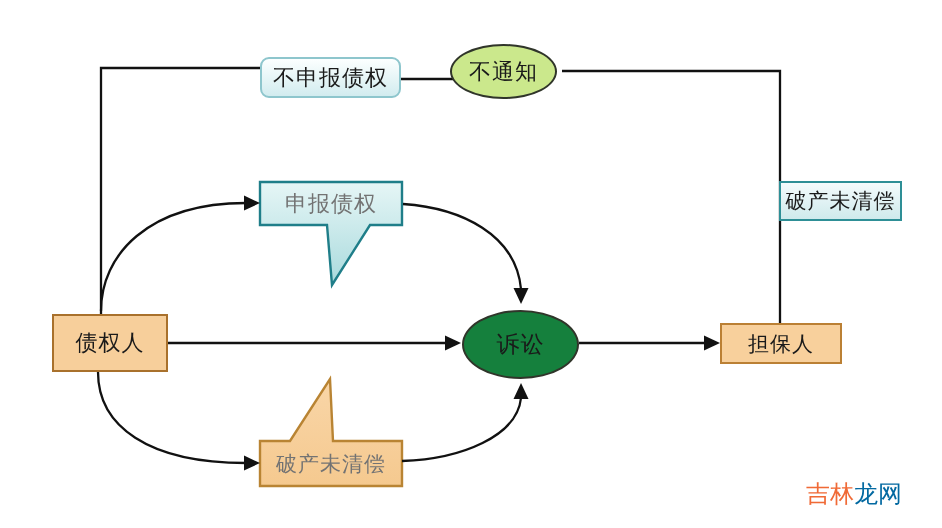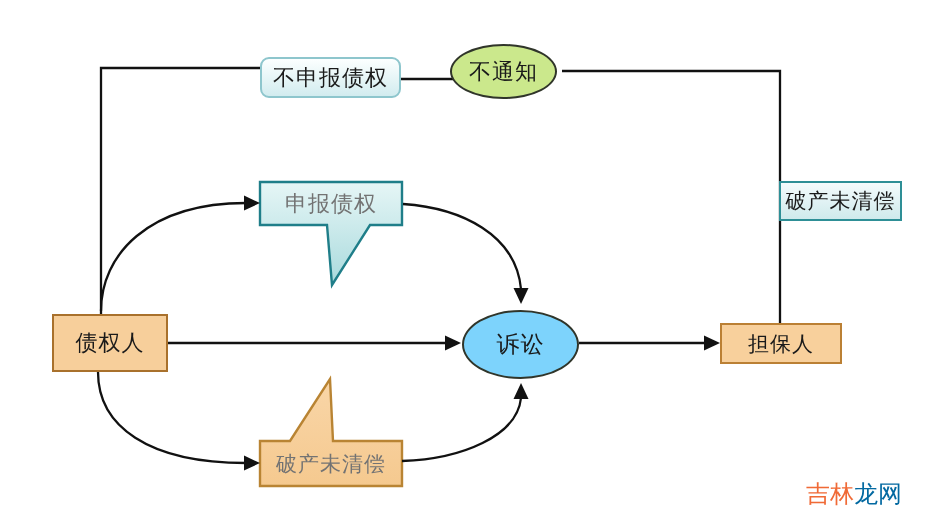--- a/index.html
+++ b/index.html
@@ -38,21 +38,21 @@
   }
   .node-cyan-square{
     background:linear-gradient(180deg,#f4fbfc 0%,#cfeaec 100%);
     border:2px solid #2e8f96;
   }
   .ellipse{
     border-radius:50%;
     border:2.5px solid #30352a;
   }
   .ellipse-green1{background:#cbe88c;}
-  .ellipse-green2{background:#7dd3fc;}
+  .ellipse-green2{background:#15803d;}
   .bubble-label{
     position:absolute;
     display:flex;align-items:center;justify-content:center;
     color:#737373;font-size:21px;letter-spacing:1px;
     z-index:2;white-space:nowrap;
   }
   #watermark{
     position:absolute;
     left:806px;top:478px;
     font-size:24px;

